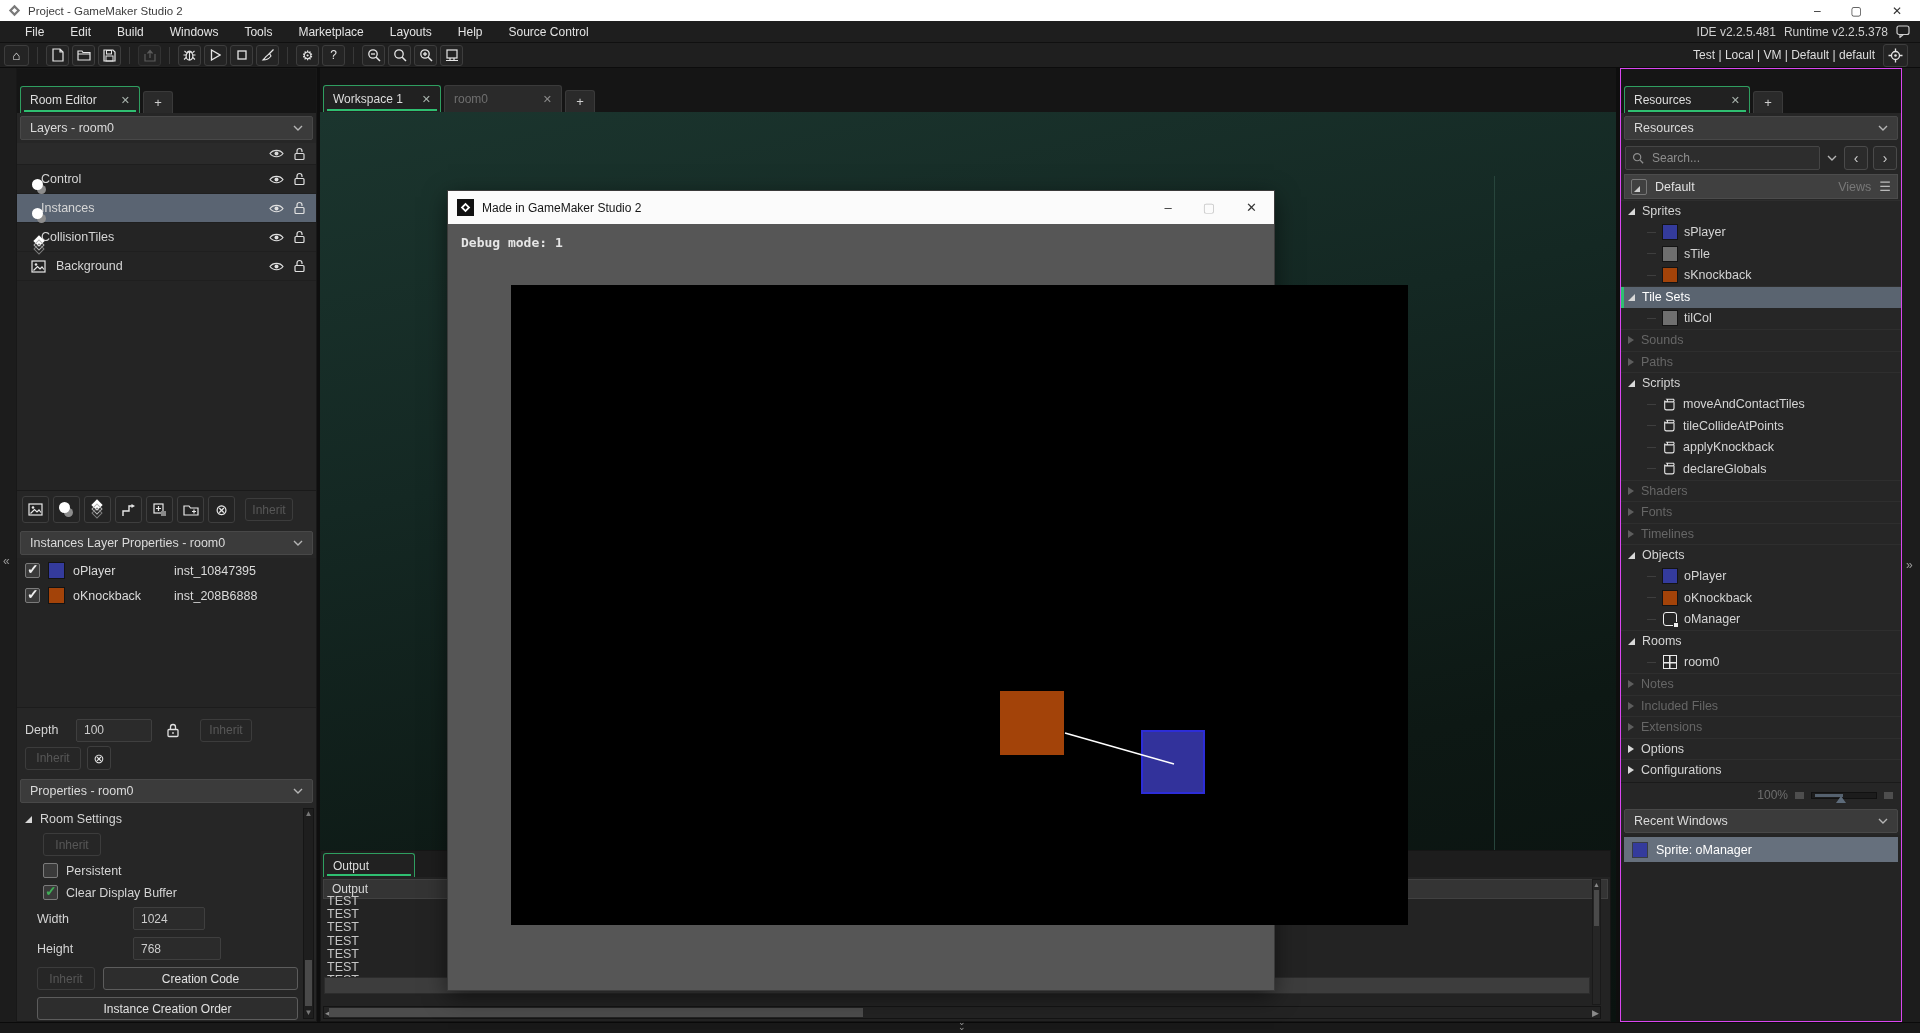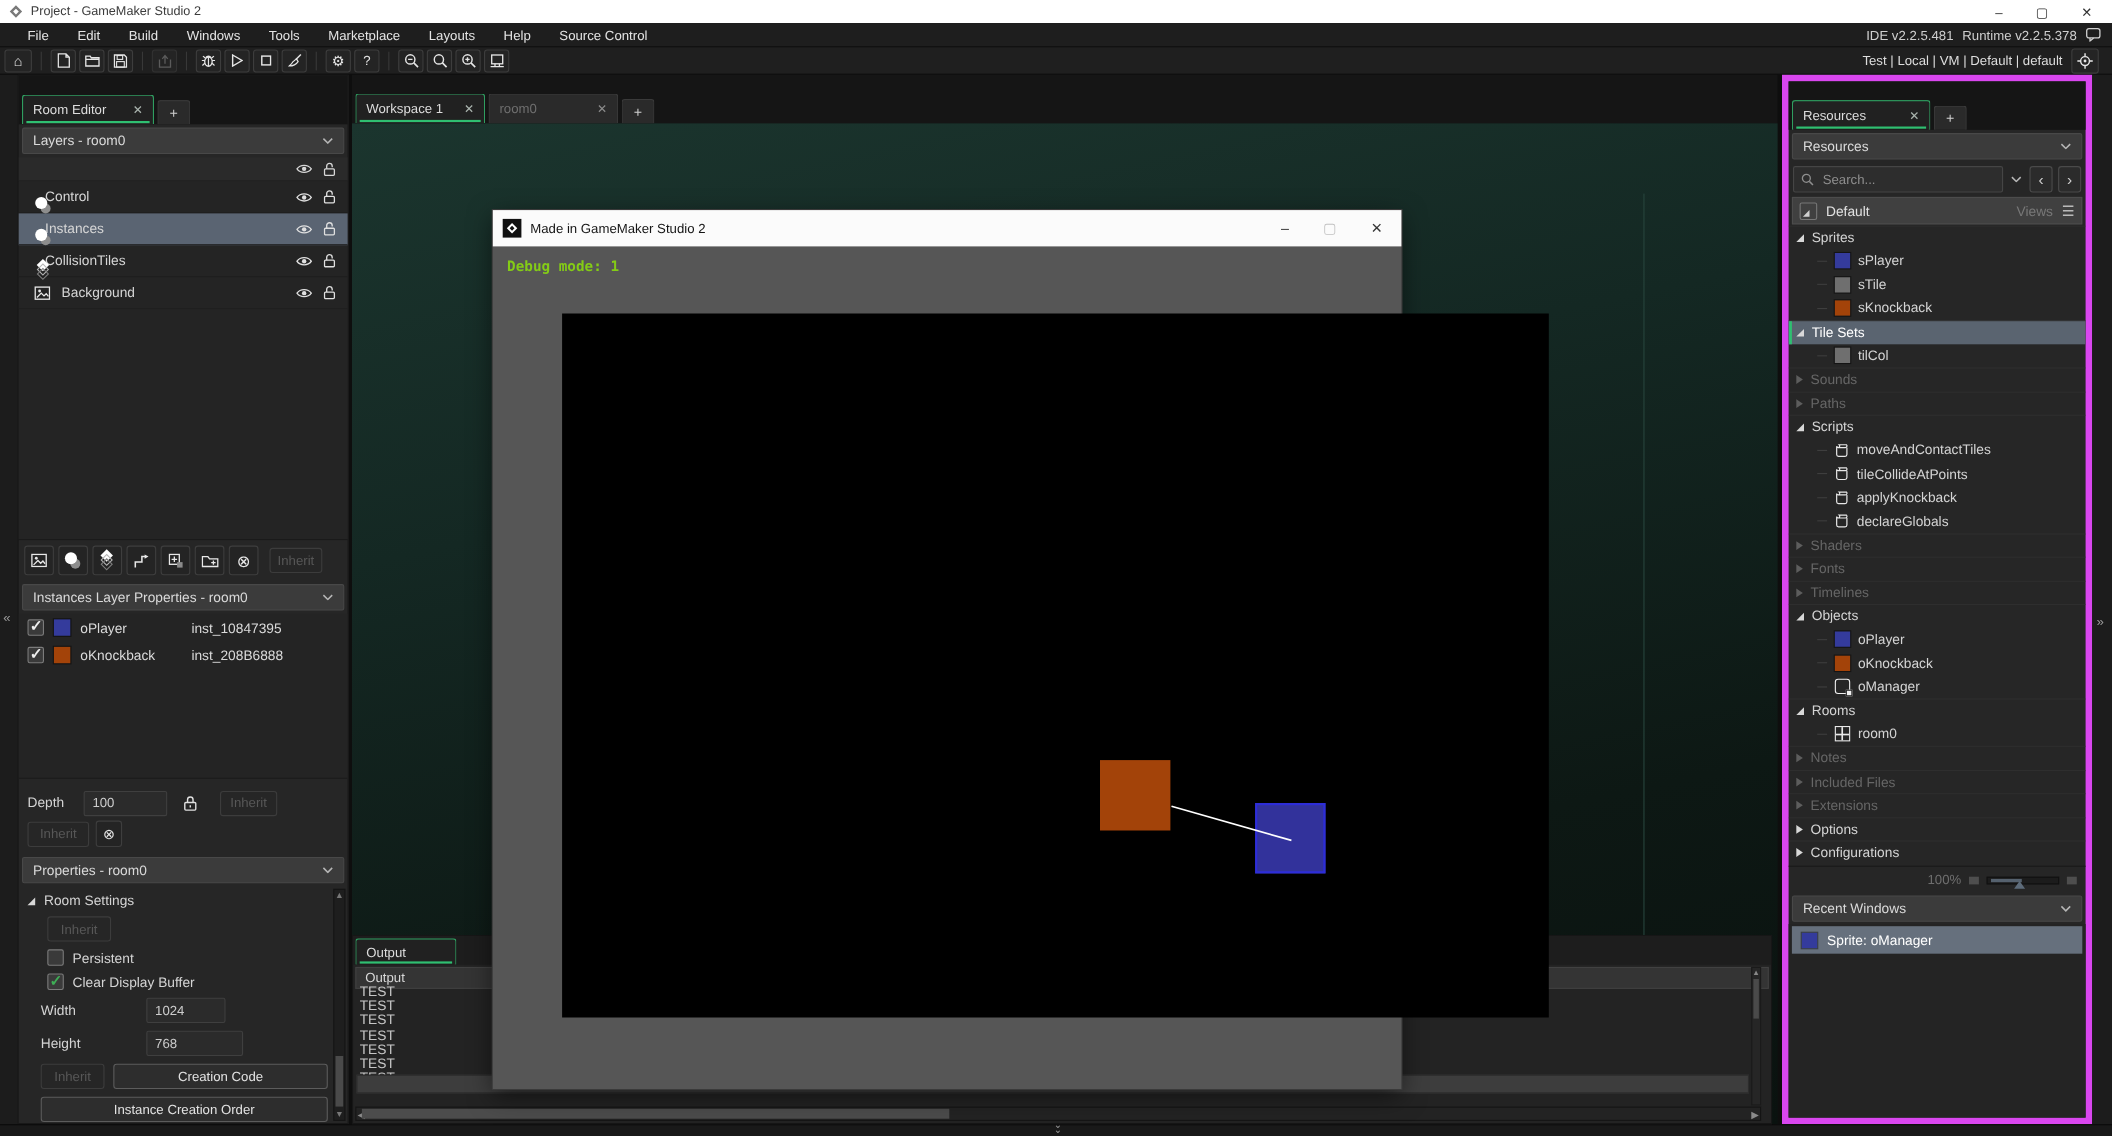--- a/index.html
+++ b/index.html
@@ -113,27 +113,27 @@
   #output-vscroll .up{position:absolute;top:0;left:0;right:0;text-align:center;color:#888;font-size:7px;line-height:9px;}
   #output-vscroll .thumb{position:absolute;left:1px;right:1px;top:10px;height:36px;background:#4a4a4a;}
 
   
   #game-window{position:absolute;left:128px;top:79px;width:826px;height:799px;z-index:6;background:#565656;
     box-shadow:0 0 0 1px #3a3a3a,0 6px 22px rgba(0,0,0,.55);margin-top:44px;}
   #gw-titlebar{height:33px;background:#fbfbfb;display:flex;align-items:center;padding:0 9px;gap:8px;color:#151515;font-size:12px;}
   #gw-logo{width:17px;height:17px;background:#111;color:#fff;display:flex;align-items:center;justify-content:center;}
   #gw-controls{margin-left:auto;display:flex;gap:31px;align-items:center;padding-right:8px;font-size:13px;color:#333;}
   #gw-max{color:#c3c3c3;}
-  #gw-debug{position:absolute;left:13px;top:44px;color:#84cc16;font-family:"DejaVu Sans Mono",monospace;font-size:13px;font-weight:bold;}
+  #gw-debug{position:absolute;left:13px;top:44px;color:#e5e5e5;font-family:"DejaVu Sans Mono",monospace;font-size:13px;font-weight:bold;}
   #gcanvas{position:absolute;left:63px;top:94px;width:897px;height:640px;background:#000000;}
   #sq-knockback{position:absolute;left:489px;top:406px;width:64px;height:64px;}
   #sq-player{position:absolute;left:630px;top:445px;width:64px;height:64px;border:2px solid #2d2dd8;}
 
   
-  #right-panel{position:absolute;left:1620px;top:68px;width:282px;bottom:11px;background:#262626;border:6px solid #d946ef;
+  #right-panel{position:absolute;left:1620px;top:68px;width:282px;bottom:11px;background:#262626;border:1px solid #d946ef;
     display:flex;flex-direction:column;}
   #search-row{display:flex;align-items:center;gap:5px;padding:3px 4px;flex:none;}
   #search-box{flex:1;height:24px;background:#2d2d2d;border:1px solid #454545;border-radius:2px;display:flex;align-items:center;
     padding:0 6px;gap:6px;color:#8e8e8e;}
   #search-box input{flex:1;background:transparent;border:none;outline:none;color:#bdbdbd;font-size:12px;min-width:0;}
   #search-box input::placeholder{color:#8e8e8e;}
   .navbtn{width:24px;height:24px;border:1px solid #4a4a4a;border-radius:3px;background:#2b2b2b;color:#cfcfcf;
     display:flex;align-items:center;justify-content:center;font-size:14px;}
   #default-hdr{height:25px;margin:1px 3px;background:#404040;border:1px solid #4c4c4c;display:flex;align-items:center;
     gap:8px;padding:0 6px;color:#e0e0e0;font-size:12.5px;flex:none;}

